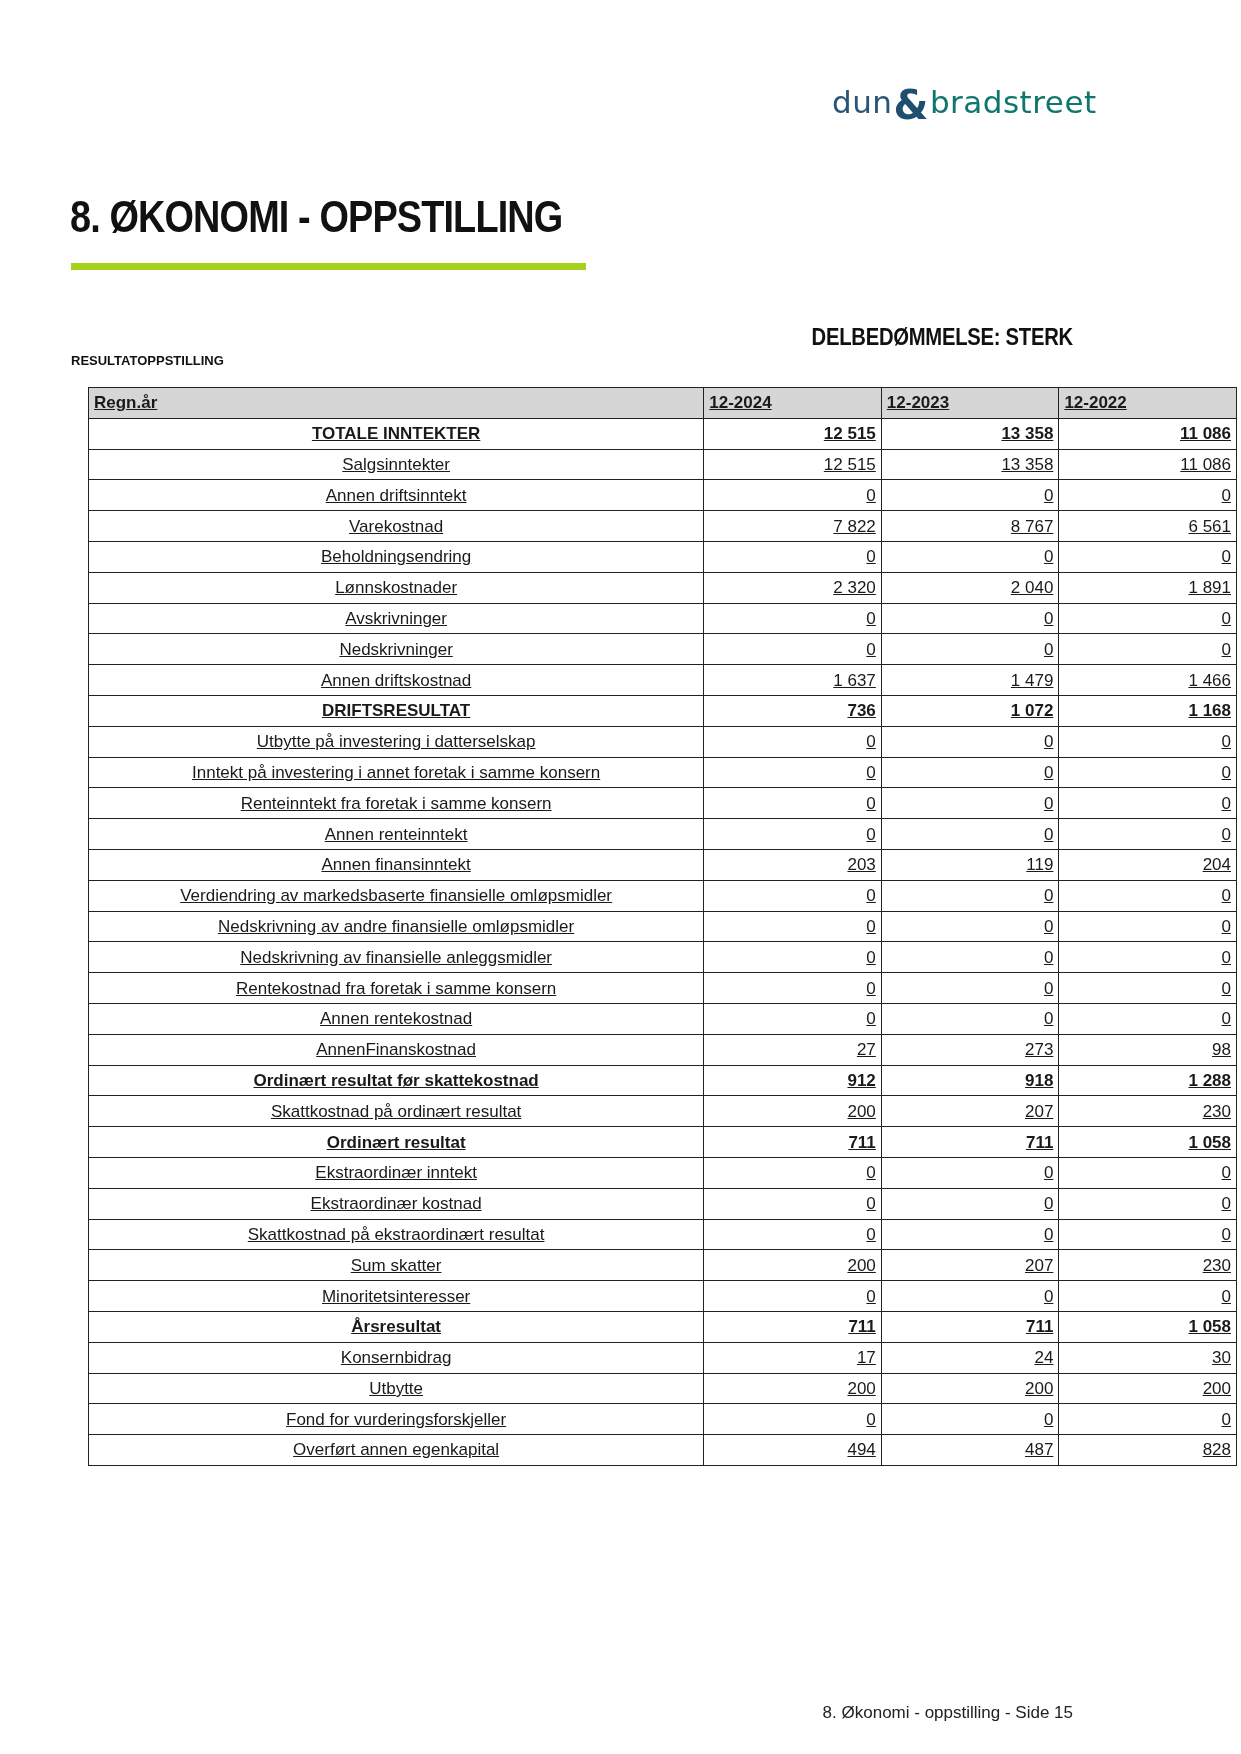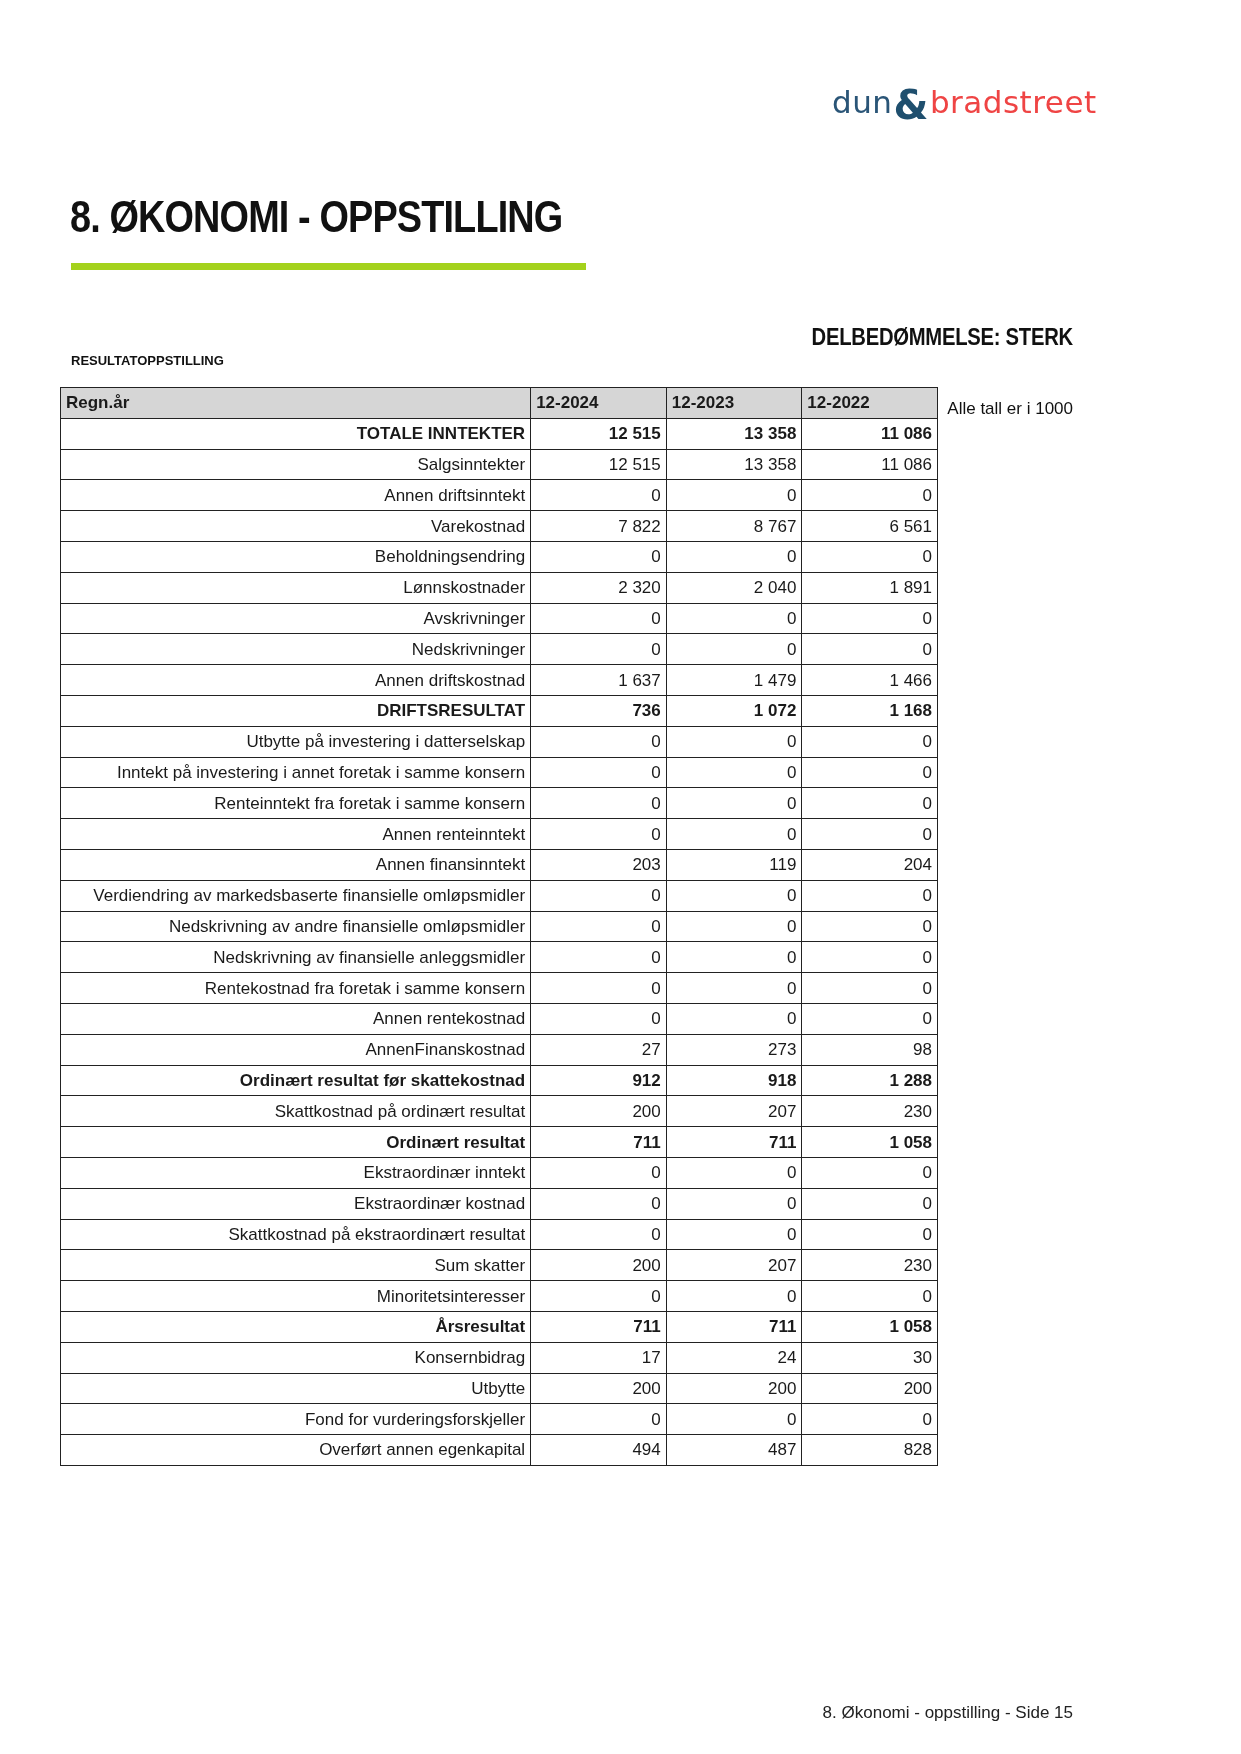--- a/index.html
+++ b/index.html
@@ -29,21 +29,21 @@
     }
     .logo .dun { color: #2a5577; }
     .logo .amp {
       color: #1f4f6e;
       font-weight: bold;
       font-size: 40px;
       margin: 0 1px;
       position: relative;
       top: 3px;
     }
-    .logo .brad { color: #ef4444; }
+    .logo .brad { color: #0f766e; }
 
     .page-title {
       position: absolute;
       left: 70px;
       top: 195px;
       margin: 0;
       font-family: "Liberation Sans", sans-serif;
       font-weight: bold;
       font-size: 44px;
       letter-spacing: -1px;
@@ -86,40 +86,41 @@
       position: absolute;
       right: 168px;
       top: 357px;
       font-size: 17px;
       color: #111;
       margin-top: 42px;
     }
 
     table.income {
       position: absolute;
-      left: 60px;
+      left: 88px;
       top: 387px;
-      width: 878px;
+      width: 1149px;
       border-collapse: collapse;
       font-size: 17px;
+      text-decoration: underline;
     }
     table.income th, table.income td {
       border: 1px solid #222;
       height: 30.8px;
       padding: 0 5px;
       line-height: 1;
       box-sizing: border-box;
     }
     table.income th {
       background: #d6d6d6;
       font-weight: bold;
       text-align: left;
     }
     table.income th.label-col { text-align: left; }
-    table.income td.label { text-align: right; }
+    table.income td.label { text-align: center; }
     table.income td.num { text-align: right; }
     table.income tr.bold td { font-weight: bold; }
     col.c-label { width: 537px; }
     col.c-year { width: 155px; }
 
     .footer {
       position: absolute;
       right: 168px;
       top: 1703px;
       font-size: 17px;

